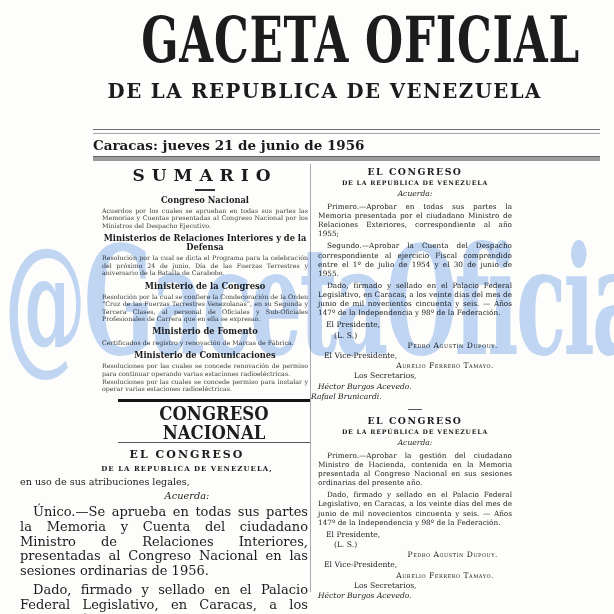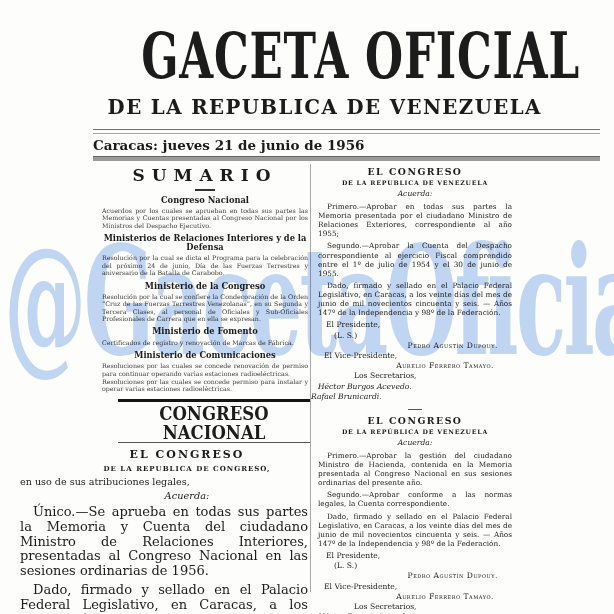--- a/index.html
+++ b/index.html
@@ -6,21 +6,21 @@
   body{width:614px;height:614px;position:relative;overflow:hidden;
        background:#fdfdfb;font-family:"DejaVu Serif",serif;color:#1c1c1c;}
   .page{position:absolute;inset:0;}
 
   
   .annotation{position:absolute;top:7px;left:4px;z-index:40;
     font-family:"Liberation Sans",sans-serif;font-weight:bold;
     font-size:13px;line-height:16px;letter-spacing:.2px;}
 
   
-  .masthead{position:absolute;top:24px;left:95px;width:420px;text-align:center;}
+  .masthead{position:absolute;top:8px;left:95px;width:420px;text-align:center;}
   .gaceta-title{font-size:56px;font-weight:bold;white-space:nowrap;line-height:1;
     transform:scale(.78,1.12);transform-origin:center top;letter-spacing:1px;}
   .gaceta-sub{margin-top:14px;font-size:21px;font-weight:bold;white-space:nowrap;
     letter-spacing:1.5px;transform:scaleX(.94);transform-origin:center top;}
 
   .rule{position:absolute;left:93px;width:507px;}
   .rule-a{top:129px;height:3px;border-top:1px solid #6f6f6f;border-bottom:1px solid #a5a5a5;}
   .rule-b{top:156px;height:4px;background:#9b9b9b;border-top:1px solid #666;}
 
   .dateline{position:absolute;top:137px;left:93px;width:507px;display:flex;
@@ -124,21 +124,21 @@
       <div class="sum-head">Ministerio de Comunicaciones</div>
       <p class="sum-text">Resoluciones por las cuales se concede renovación de permiso para continuar operando varias estaciones radioeléctricas.</p>
       <p class="sum-text">Resoluciones por las cuales se concede permiso para instalar y operar varias estaciones radioeléctricas.</p>
     </div>
 
     <div class="sec-rule-thick"></div>
     <div class="congreso-title">CONGRESO NACIONAL</div>
     <div class="sec-rule-thin"></div>
 
     <div class="lc-org">EL CONGRESO</div>
-    <div class="lc-orgsub">DE LA REPUBLICA DE CONGRESO,</div>
+    <div class="lc-orgsub">DE LA REPUBLICA DE VENEZUELA,</div>
     <div class="lc-intro">en uso de sus atribuciones legales,</div>
     <div class="lc-acuerda">Acuerda:</div>
 
     <p class="lc-p">Único.—Se aprueba en todas sus partes la Memoria y Cuenta del ciudadano Ministro de Relaciones Interiores, presentadas al Congreso Nacional en las sesiones ordinarias de 1956.</p>
     <p class="lc-p">Dado, firmado y sellado en el Palacio Federal Legislativo, en Caracas, a los veinte días del mes de junio de mil novecientos cincuenta y seis. — Años 147º de la Independencia y 98º de la Federación.</p>
 
     <div class="sig">
       <div class="sig-line l-pres">El Presidente,</div>
       <div class="sig-line l-seal">(L. S.)</div>
 
@@ -167,21 +167,20 @@
       </div>
     </div>
 
     <div class="rc-divider"></div>
 
     <div>
       <div class="rc-org">EL CONGRESO</div>
       <div class="rc-orgsub">DE LA REPÚBLICA DE VENEZUELA</div>
       <div class="rc-acuerda">Acuerda:</div>
       <p class="rc-p">Primero.—Aprobar la gestión del ciudadano Ministro de Hacienda, contenida en la Memoria presentada al Congreso Nacional en sus sesiones ordinarias del presente año.</p>
-      <p class="rc-p">Segundo.—Aprobar conforme a las normas legales, la Cuenta correspondiente.</p>
       <p class="rc-p">Dado, firmado y sellado en el Palacio Federal Legislativo, en Caracas, a los veinte días del mes de junio de mil novecientos cincuenta y seis. — Años 147º de la Independencia y 98º de la Federación.</p>
 
       <div class="sig">
         <div class="sig-line r-pres">El Presidente,</div>
         <div class="sig-line r-seal">(L. S.)</div>
         <div class="sig-line r-dupouy name">Pedro Agustín Dupouy.</div>
         <div class="sig-line r-vice">El Vice-Presidente,</div>
         <div class="sig-line r-tamayo name">Aurelio Ferrero Tamayo.</div>
         <div class="sig-line r-secr">Los Secretarios,</div>
         <div class="sig-line r-sec1 italic">Héctor Burgos Acevedo.</div>

